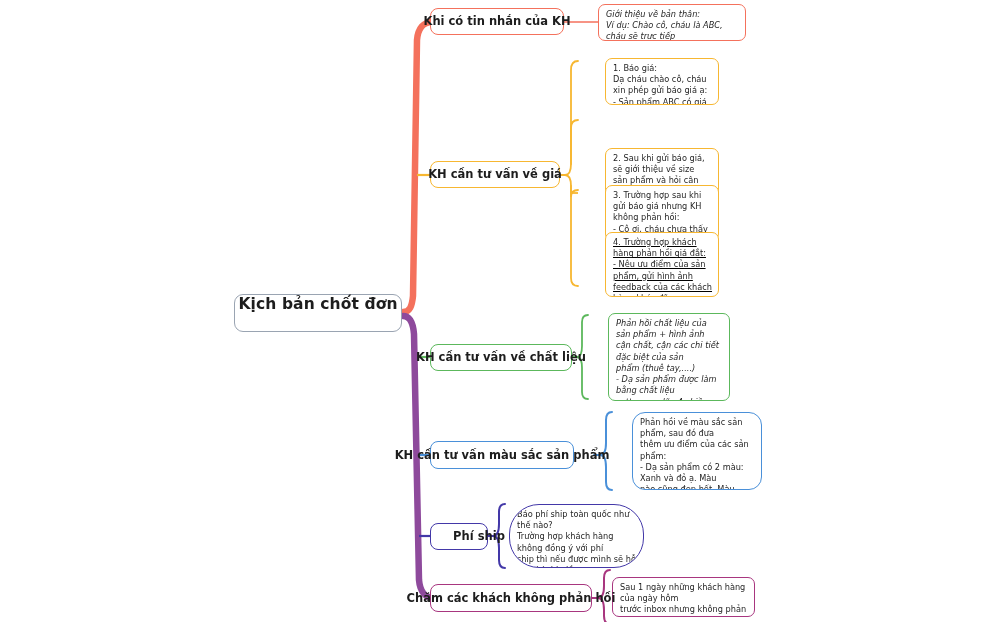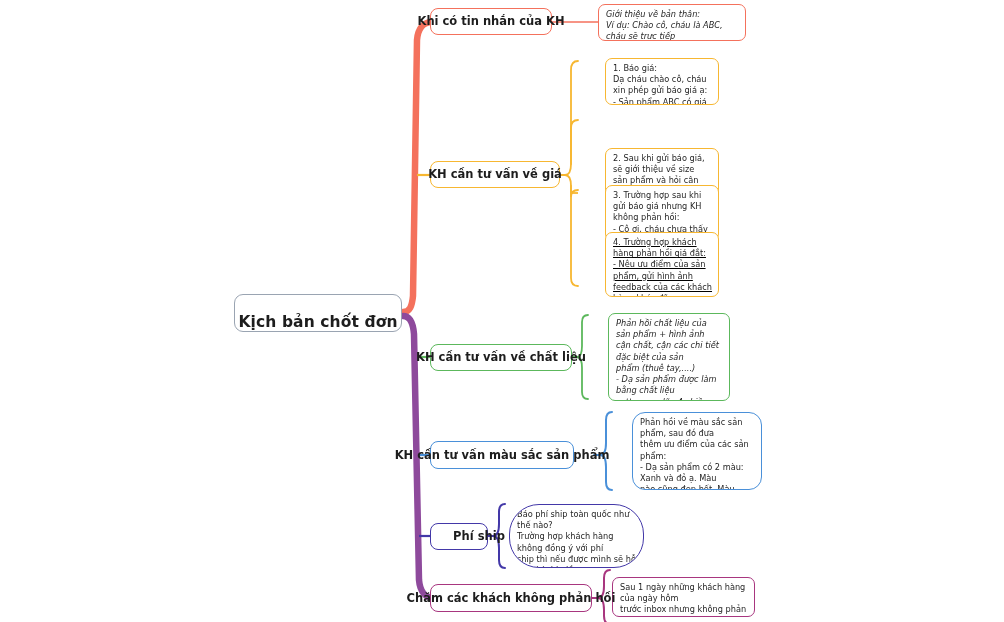--- a/index.html
+++ b/index.html
@@ -34,21 +34,21 @@
     position: absolute;
     left: 234px;
     top: 294px;
     width: 168px;
     height: 38px;
     box-sizing: border-box;
     border: 1.6px solid #9aa4b2;
     border-radius: 9px;
     background: #ffffff;
     display: flex;
-    align-items: flex-end;
+    align-items: flex-start;
     justify-content: center;
     z-index: 5;
   }
   .root-node .label {
     font-size: 15.5px;
     font-weight: bold;
     color: #1d1d1d;
     letter-spacing: 0.1px;
     white-space: nowrap;
   }
@@ -133,21 +133,21 @@
              M 493 536 C 498 536 499 541 499 548 L 499 560 C 499 566 501 568 505 568" fill="none" stroke="#4338a8" stroke-width="2" stroke-linecap="round"></path>
 
     <path d="M 592 598 L 598 598 C 603 598 604 593 604 586 L 604 578 C 604 572 606 570 610 570
              M 598 598 C 603 598 604 603 604 610 L 604 616 C 604 622 606 624 610 624" fill="none" stroke="#a8367f" stroke-width="2" stroke-linecap="round"></path>
   </svg>
 
   <div class="root-node">
     <span class="label">Kịch bản chốt đơn</span>
   </div>
 
-  <div class="branch-node" style="left:430px; top:8px; width:122px; height:27px; border-color:#f4715c;">
+  <div class="branch-node" style="left:430px; top:8px; width:134px; height:27px; border-color:#f4715c;">
     <span class="label">Khi có tin nhắn của KH</span>
   </div>
   <div class="note-box" style="left:598px; top:4px; width:148px; height:37px; border-color:#f4715c;font-style:italic;">
     <span class="note-text">Giới thiệu về bản thân:
 Ví dụ: Chào cô, cháu là ABC, cháu sẽ trực tiếp
 hỗ trợ tư vấn cô chọn sản phẩm ưng ý ạ.</span>
   </div>
 
   <div class="branch-node" style="left:430px; top:161px; width:130px; height:27px; border-color:#f7b731;">
     <span class="label">KH cần tư vấn về giá</span>

